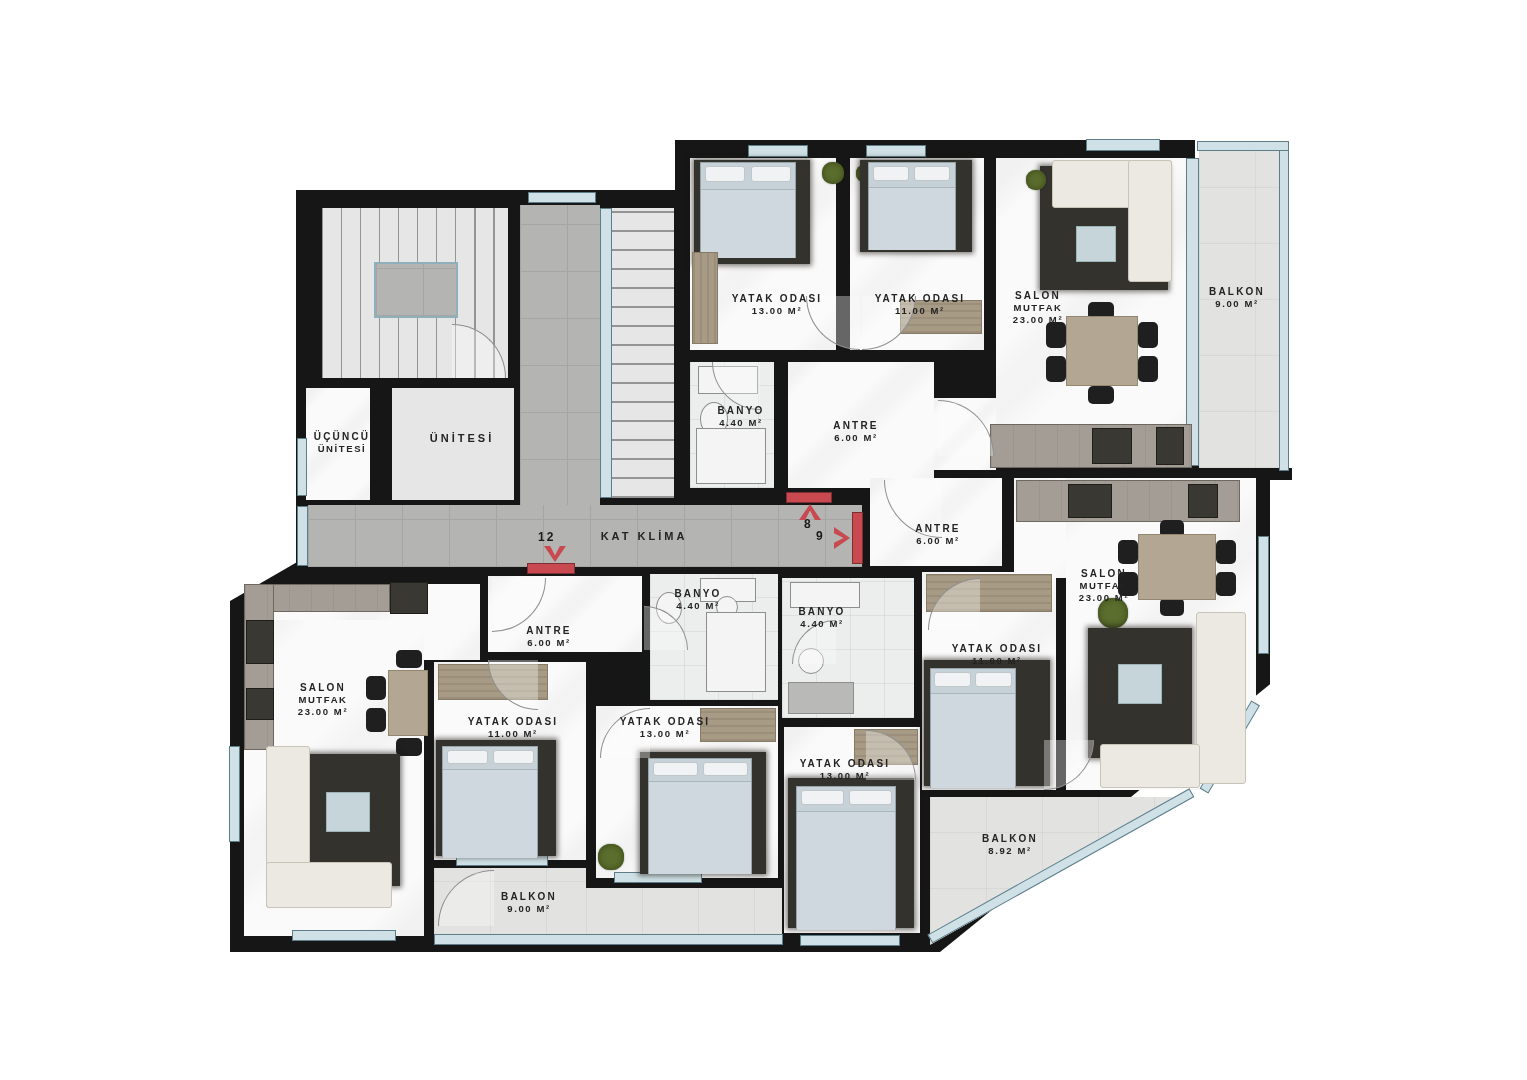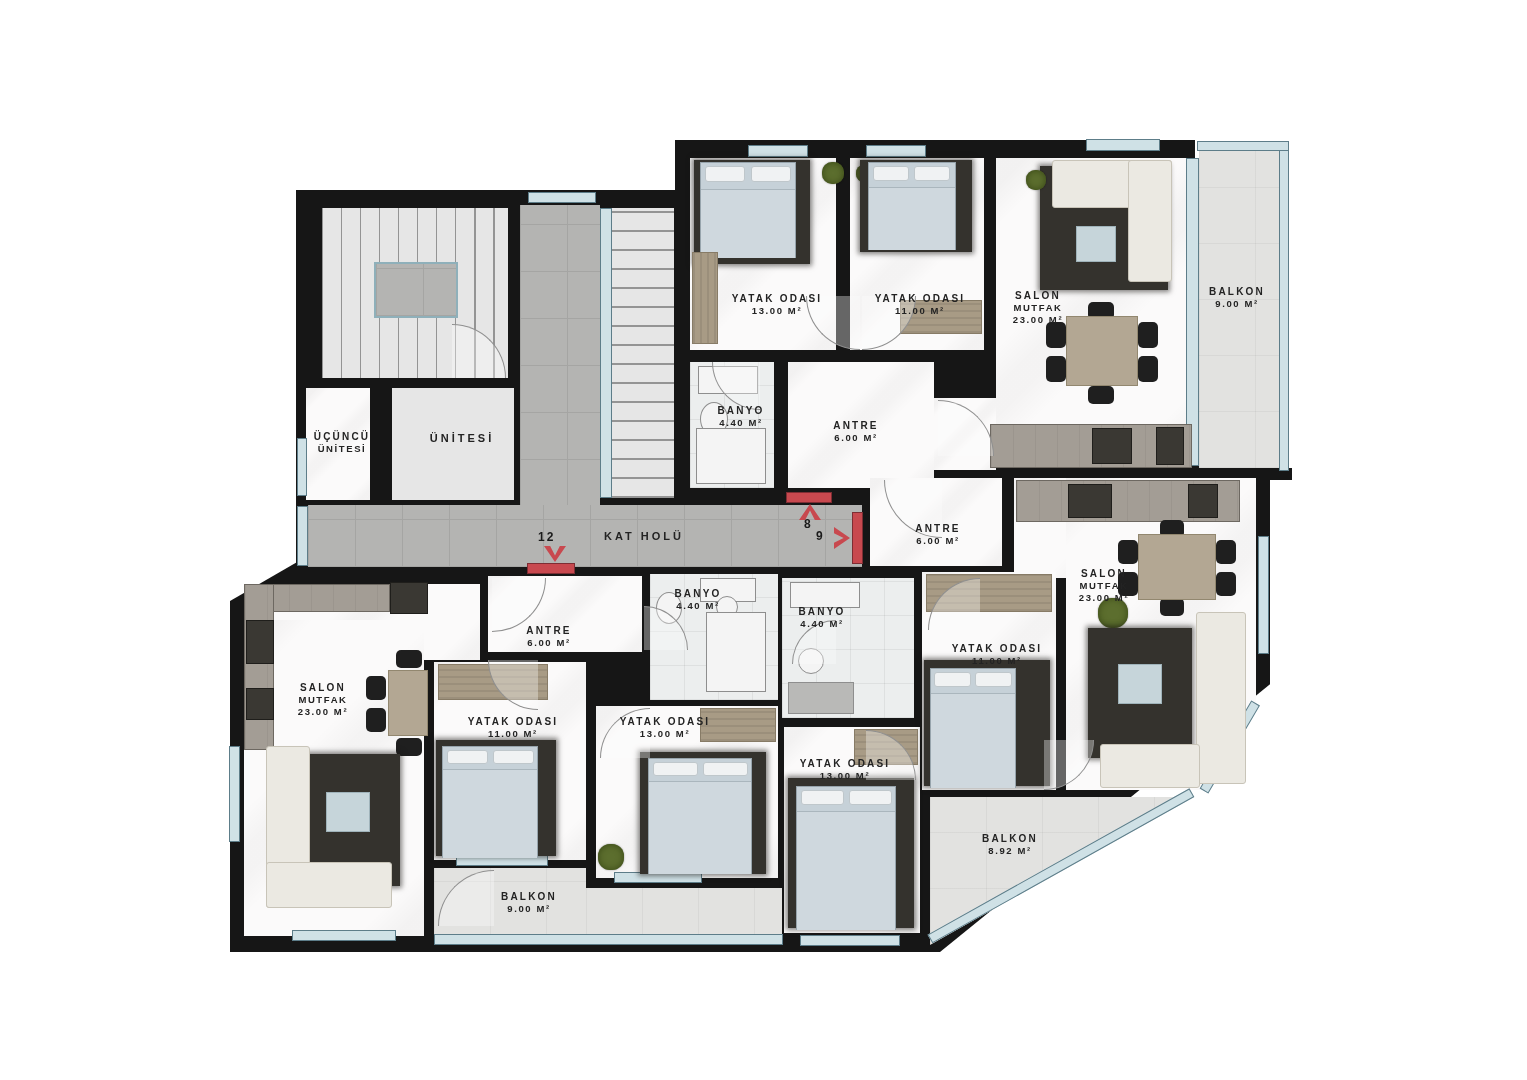--- a/index.html
+++ b/index.html
@@ -241,21 +241,21 @@
   <div class="chev" style="left:544px;top:546px;width:22px;height:16px;clip-path:polygon(0 0,28% 0,50% 60%,72% 0,100% 0,50% 100%)"></div>
   <div class="red" style="left:527px;top:563px;width:48px;height:11px"></div>
 
   <div class="rl" style="left:342px;top:443px">
     <span>ÜÇÜNCÜ</span><span class="area">ÜNİTESİ</span>
   </div>
   <div class="rl big" style="left:462px;top:438px">
     <span>ÜNİTESİ</span>
   </div>
   <div class="rl big" style="left:644px;top:536px">
-    <span>KAT HOLÜ</span>
+    <span>KAT KLİMA</span>
   </div>
 
   <div class="rl" style="left:777px;top:305px">
     <span>YATAK ODASI</span><span class="area">13.00 M²</span>
   </div>
   <div class="rl" style="left:920px;top:305px">
     <span>YATAK ODASI</span><span class="area">11.00 M²</span>
   </div>
   <div class="rl" style="left:1038px;top:308px">
     <span>SALON</span><span class="area">MUTFAK</span><span class="area">23.00 M²</span>

